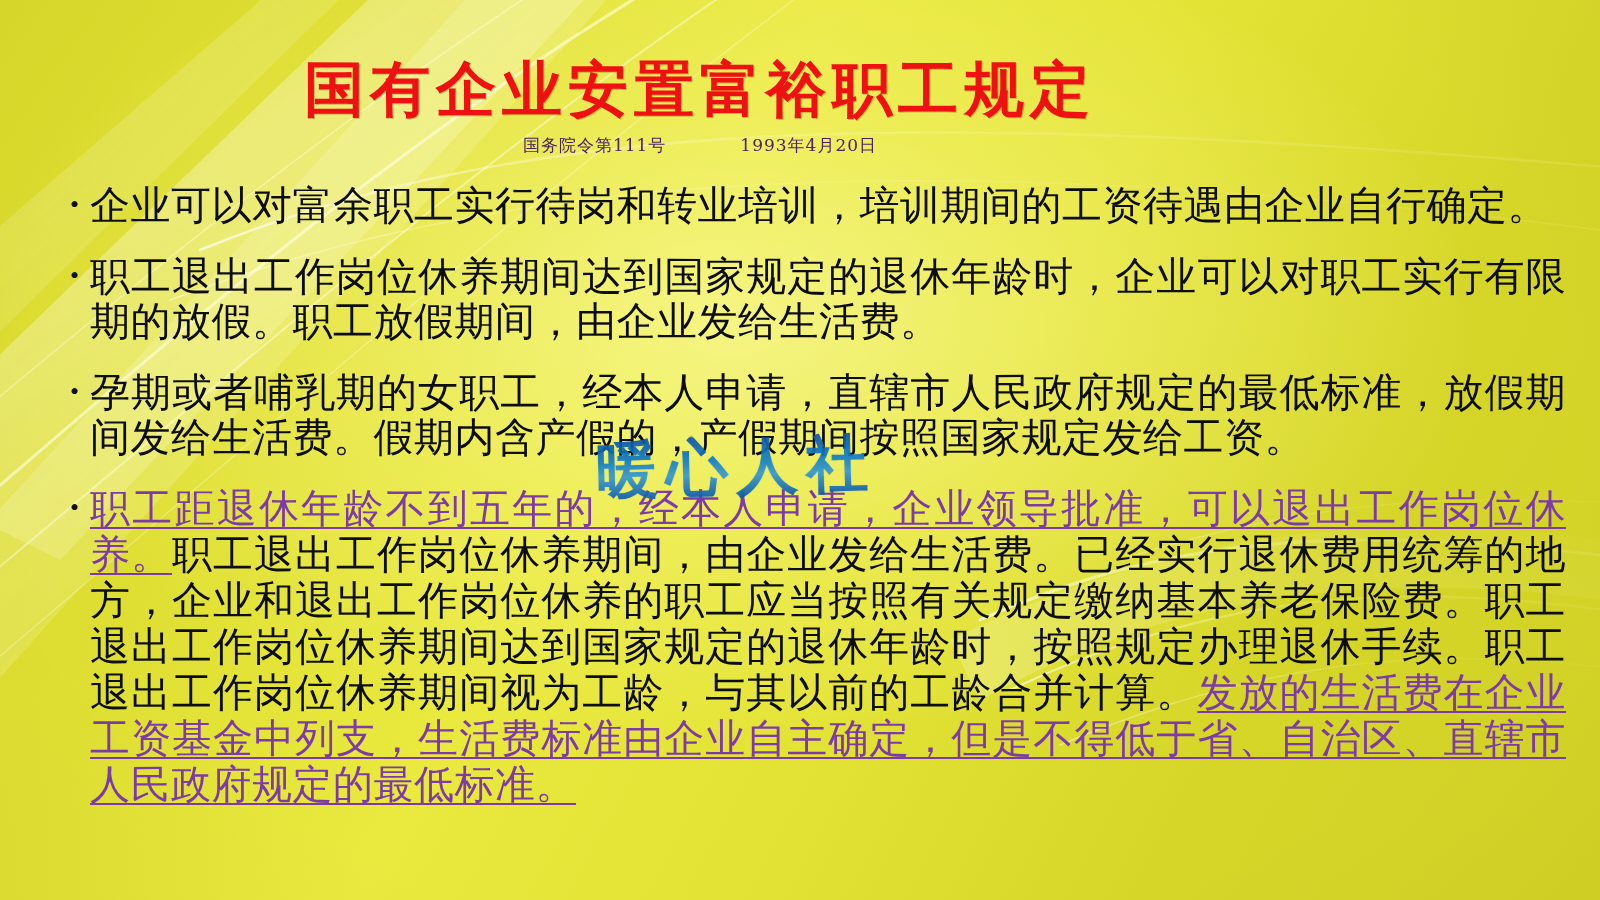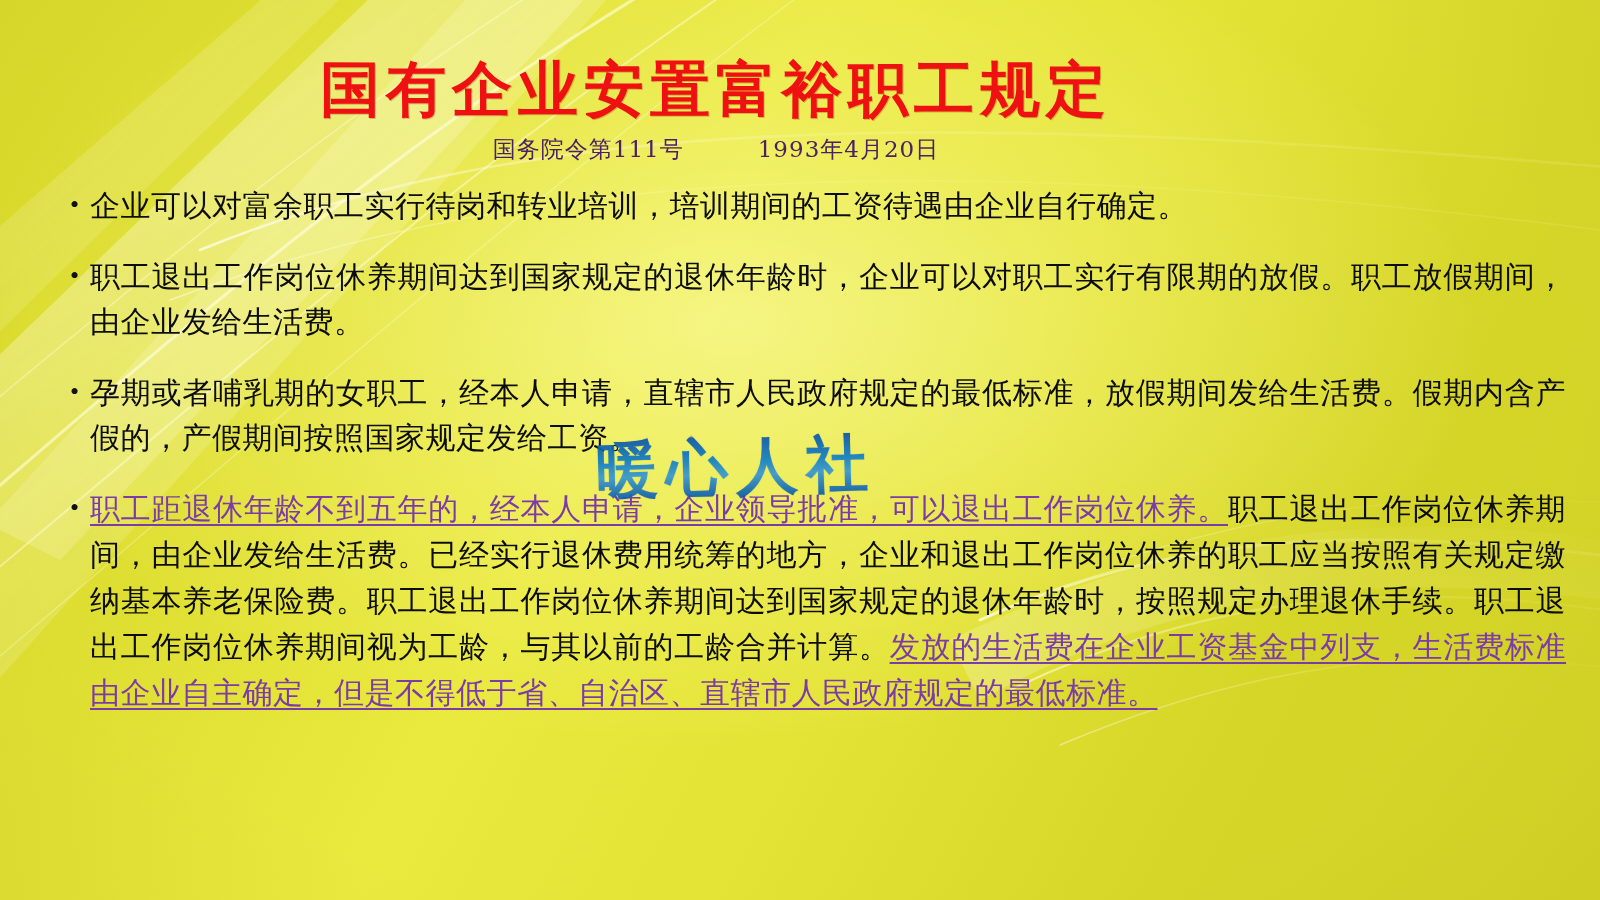--- a/index.html
+++ b/index.html
@@ -37,42 +37,42 @@
     position: absolute;
     inset: 0;
     background: radial-gradient(ellipse 1400px 1000px at 50% 45%, rgba(0,0,0,0) 55%, rgba(120,115,0,0.10) 100%);
     pointer-events: none;
   }
 
   
   #title-block {
     position: absolute;
     top: 58px;
-    left: 16px;
+    left: 0;
     width: 1400px;
     text-align: center;
   }
   #doc-title {
     font-family: "DejaVu Serif", "Liberation Serif", serif;
     font-size: 60px;
     font-weight: bold;
     color: #ef1111;
     letter-spacing: 6px;
     line-height: 1.06;
     text-shadow: 1px 1px 0 rgba(130,20,0,0.25);
     white-space: nowrap;
   }
   #subtitle-row {
     margin-top: 12px;
     display: flex;
     justify-content: center;
     align-items: baseline;
     gap: 74px;
     font-family: "DejaVu Serif", "Liberation Serif", serif;
-    font-size: 23px;
+    font-size: 17px;
     color: #4b2163;
     letter-spacing: 1px;
     white-space: nowrap;
   }
 
   
   #body-list {
     position: absolute;
     top: 183px;
     left: 56px;
@@ -89,21 +89,21 @@
     text-align: left;
     font-size: 26px;
     line-height: 44px;
     color: #111;
     padding-left: 14px;
     box-sizing: border-box;
   }
   .bullet-text {
     flex: 1 1 auto;
     font-family: Liberation Serif, serif;
-    font-size: 30px;
+    font-size: 40px;
     line-height: 45px;
     color: #0d0d0d;
     text-align: justify;
     text-justify: inter-character;
     letter-spacing: 0.5px;
   }
   .emph {
     color: #7d3ba8;
     text-decoration: underline;
     text-decoration-color: #7d3ba8;

